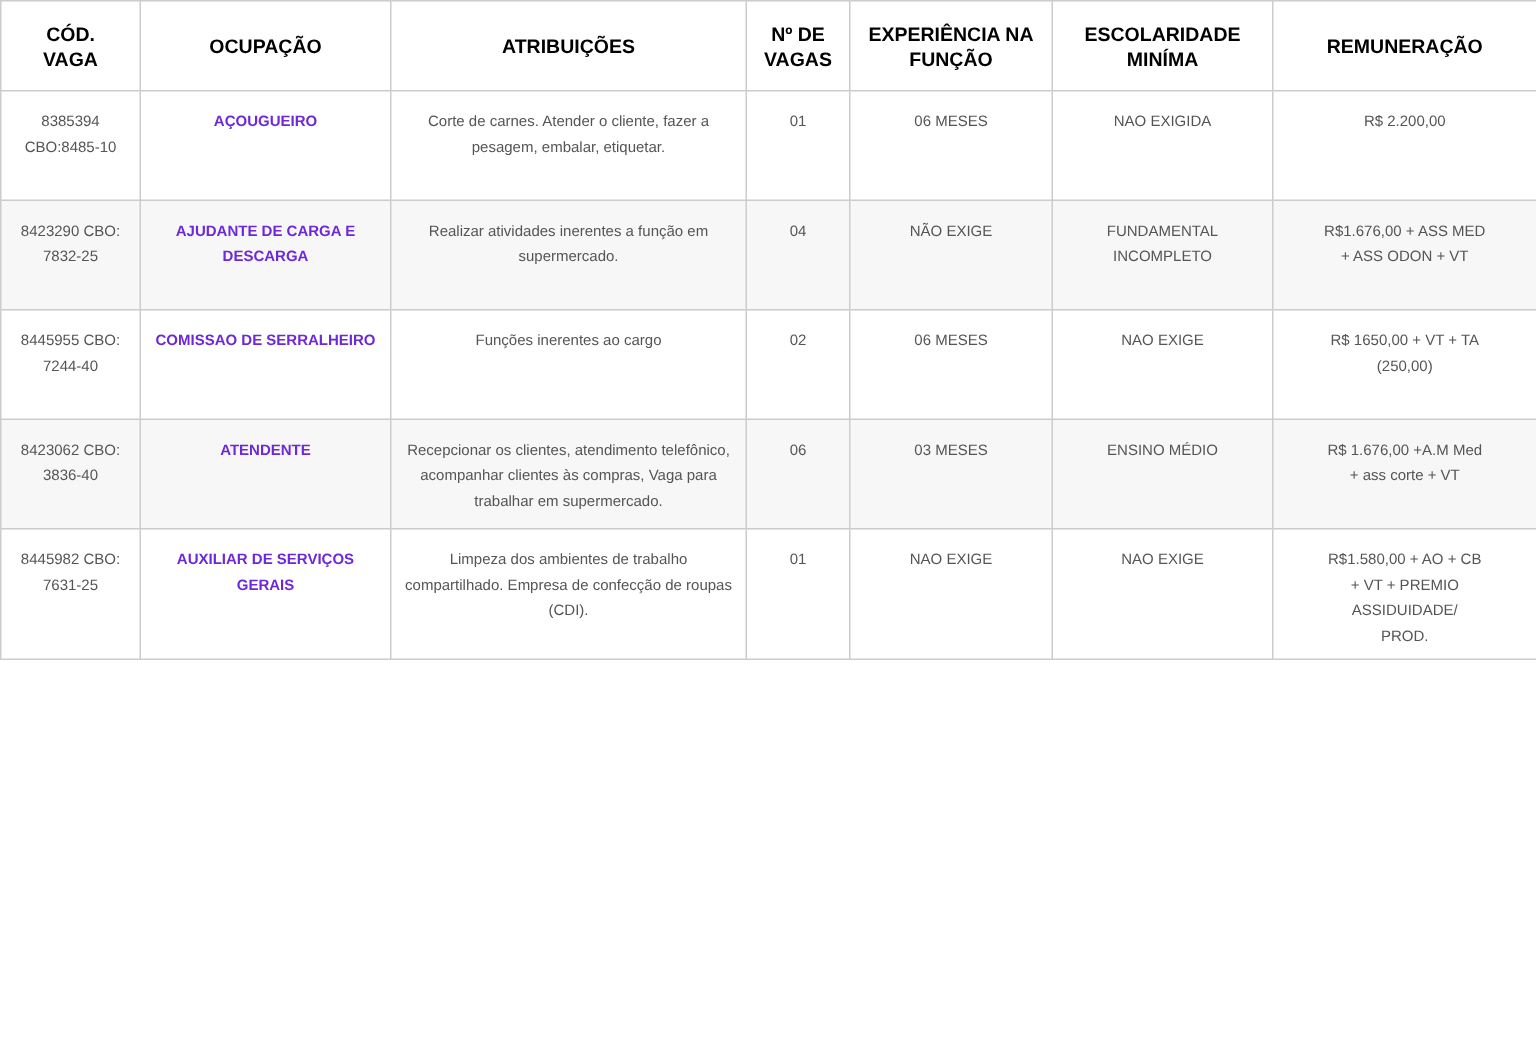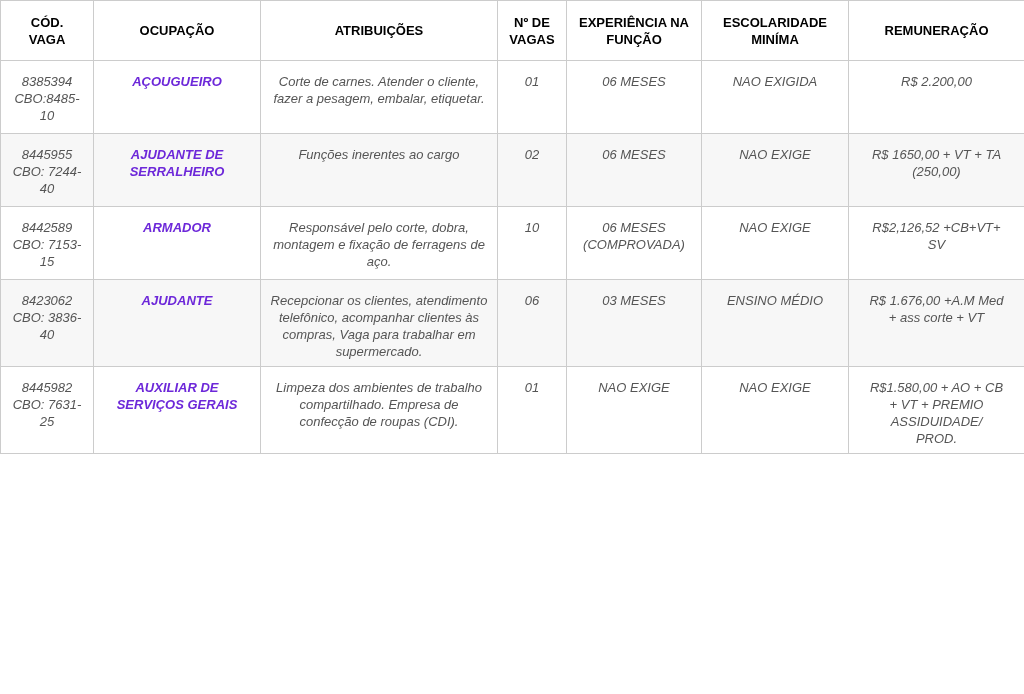--- a/index.html
+++ b/index.html
@@ -30,25 +30,24 @@
     font-weight: bold;
     font-size: 13px;
     line-height: 17px;
     height: 53px;
     vertical-align: middle;
     padding: 3px 6px;
     background: #ffffff;
   }
   tbody td {
     color: #555555;
-    font-size: 13px;
+    font-size: 10px;
     line-height: 17px;
     vertical-align: top;
     padding: 12px 8px 6px 8px;
-    font-style: italic;
   }
   tbody td.col-ocupacao {
     color: #6d28d9;
     font-weight: bold;
   }
   tbody tr { height: 73px; background: #ffffff; }
   tbody tr:nth-child(even) { background: #f7f7f7; }
   tbody tr:nth-child(6) { height: 107px; }
   tbody tr:nth-child(8) { height: 94px; }
 </style>
@@ -85,43 +84,43 @@
       <tr>
         <td class="col-cod">8385394 CBO:8485-10</td>
         <td class="col-ocupacao">AÇOUGUEIRO</td>
         <td class="col-atribuicoes">Corte de carnes. Atender o cliente, fazer a pesagem, embalar, etiquetar.</td>
         <td class="col-vagas">01</td>
         <td class="col-experiencia">06 MESES</td>
         <td class="col-escolaridade">NAO EXIGIDA</td>
         <td class="col-remuneracao">R$ 2.200,00</td>
       </tr>
       <tr>
+        <td class="col-cod">8423290 CBO: 7832-25</td>
+        <td class="col-ocupacao">AJUDANTE DE CARGA E DESCARGA</td>
+        <td class="col-atribuicoes">Realizar atividades inerentes a função em supermercado.</td>
+        <td class="col-vagas">04</td>
+        <td class="col-experiencia">NÃO EXIGE</td>
+        <td class="col-escolaridade">FUNDAMENTAL
+INCOMPLETO</td>
+        <td class="col-remuneracao">R$1.676,00 + ASS MED
++ ASS ODON + VT</td>
+      </tr>
+      <tr>
         <td class="col-cod">8445955 CBO: 7244-40</td>
-        <td class="col-ocupacao">AJUDANTE DE SERRALHEIRO</td>
+        <td class="col-ocupacao">COMISSAO DE SERRALHEIRO</td>
         <td class="col-atribuicoes">Funções inerentes ao cargo</td>
         <td class="col-vagas">02</td>
         <td class="col-experiencia">06 MESES</td>
         <td class="col-escolaridade">NAO EXIGE</td>
         <td class="col-remuneracao">R$ 1650,00 + VT + TA
 (250,00)</td>
       </tr>
       <tr>
-        <td class="col-cod">8442589 CBO: 7153-15</td>
-        <td class="col-ocupacao">ARMADOR</td>
-        <td class="col-atribuicoes">Responsável pelo corte, dobra, montagem e fixação de ferragens de aço.</td>
-        <td class="col-vagas">10</td>
-        <td class="col-experiencia">06 MESES
-(COMPROVADA)</td>
-        <td class="col-escolaridade">NAO EXIGE</td>
-        <td class="col-remuneracao">R$2,126,52 +CB+VT+
-SV</td>
-      </tr>
-      <tr>
         <td class="col-cod">8423062 CBO: 3836-40</td>
-        <td class="col-ocupacao">AJUDANTE</td>
+        <td class="col-ocupacao">ATENDENTE</td>
         <td class="col-atribuicoes">Recepcionar os clientes, atendimento telefônico, acompanhar clientes às compras, Vaga para trabalhar em supermercado.</td>
         <td class="col-vagas">06</td>
         <td class="col-experiencia">03 MESES</td>
         <td class="col-escolaridade">ENSINO MÉDIO</td>
         <td class="col-remuneracao">R$ 1.676,00 +A.M Med
 + ass corte + VT</td>
       </tr>
       <tr>
         <td class="col-cod">8445982 CBO: 7631-25</td>
         <td class="col-ocupacao">AUXILIAR DE SERVIÇOS GERAIS</td>

